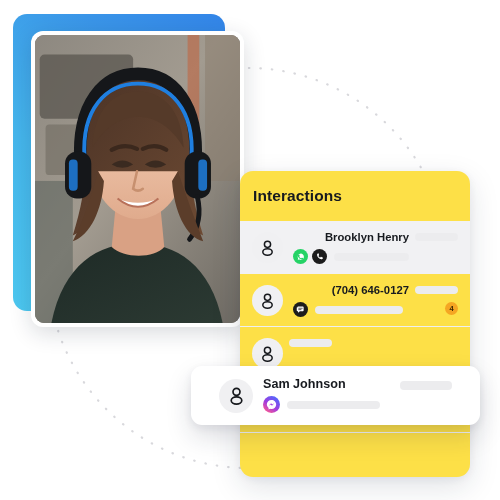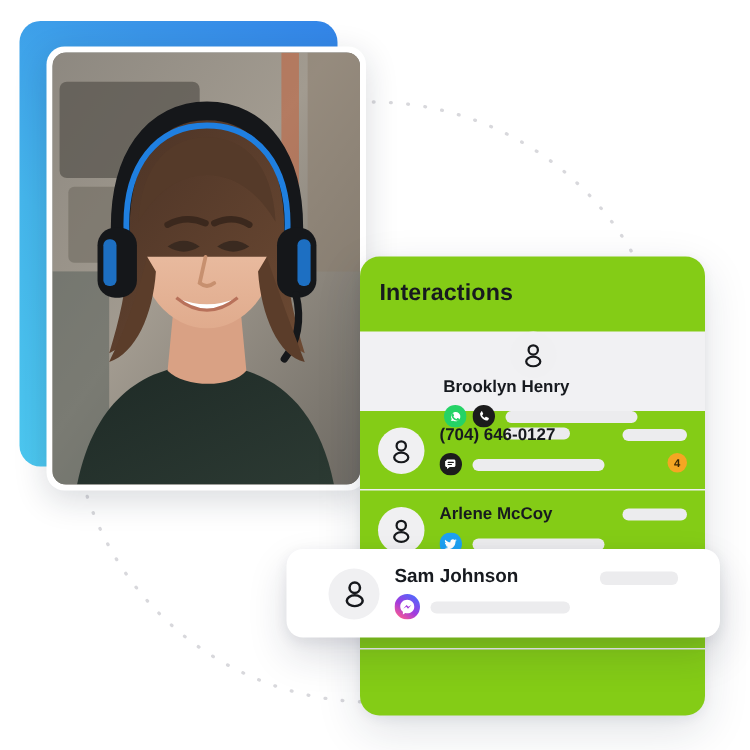--- a/index.html
+++ b/index.html
@@ -32,35 +32,36 @@
   }
   .photo{
     position:relative;width:100%;height:100%;border-radius:9px;overflow:hidden;
     background:#6d6a62;
   }
   .photo svg{display:block;width:100%;height:100%;}
 
   
   .panel{
     position:absolute;left:240px;top:171px;width:230px;height:306px;
-    background:#84cc16;border-radius:13px;
+    background:#fde047;border-radius:13px;
     box-shadow:0 10px 30px rgba(25,35,60,.13), 0 2px 8px rgba(25,35,60,.06);
     overflow:hidden;
+    text-align:right;
   }
   .panel-title{
     position:absolute;left:13px;top:16px;
     font-size:15.5px;font-weight:bold;color:#171a1f;letter-spacing:.1px;
   }
   .rows{position:absolute;left:0;top:50px;right:0;}
 
   .row{
     position:relative;height:53px;display:flex;align-items:center;
     padding:0 12px;box-sizing:border-box;
   }
-  .row.active{background:#f1f1f3;flex-direction:column;}
+  .row.active{background:#f1f1f3;}
   .row .divider{
     position:absolute;left:0;right:0;bottom:0;height:1px;background:#eeeff1;
   }
 
   .avatar{
     width:31px;height:31px;border-radius:50%;background:#f0f0f2;
     flex:0 0 31px;display:flex;align-items:center;justify-content:center;
   }
   .avatar svg{display:block;}
 
@@ -242,32 +243,20 @@
       </div>
 
       <div class="row">
         <div class="divider"></div>
         <div class="avatar">
           <svg width="15" height="16" viewBox="0 0 15 16">
             <circle cx="7.5" cy="4.3" r="3.1" fill="none" stroke="#16181c" stroke-width="1.5"></circle>
             <ellipse cx="7.5" cy="12" rx="4.7" ry="3.2" fill="none" stroke="#16181c" stroke-width="1.5"></ellipse>
           </svg>
         </div>
-        <div class="row-body">
-          <div class="row-name">Arlene McCoy</div>
-          <div class="row-sub">
-            <span class="chan">
-              <svg viewBox="0 0 24 24">
-                  <circle cx="12" cy="12" r="12" fill="#1da1f2"></circle>
-                  <path d="M18.4 8.3c-.5.2-1 .4-1.5.4.5-.3.9-.8 1.1-1.4-.5.3-1.1.5-1.7.7-.5-.5-1.2-.9-2-.9-1.5 0-2.7 1.2-2.7 2.7 0 .2 0 .4.1.6-2.3-.1-4.3-1.2-5.6-2.8-.2.4-.4.8-.4 1.3 0 .9.5 1.7 1.2 2.2-.4 0-.9-.1-1.2-.3 0 1.3.9 2.4 2.2 2.6-.2.1-.5.1-.7.1h-.5c.4 1.1 1.3 1.8 2.5 1.9-.9.7-2.1 1.1-3.3 1.1h-.6c1.2.7 2.6 1.2 4.1 1.2 4.9 0 7.6-4.1 7.6-7.6v-.4c.5-.3 1-.8 1.4-1.4z" fill="#fff"></path>
-                </svg>
-            </span>
-            <span class="bar bar-sub"></span>
-          </div>
-        </div>
         <div class="row-right">
           <span class="bar-top"></span>
           <span class="badge hidden"></span>
         </div>
       </div>
 
       <div class="row">
         <div class="divider"></div>
       </div>
 

